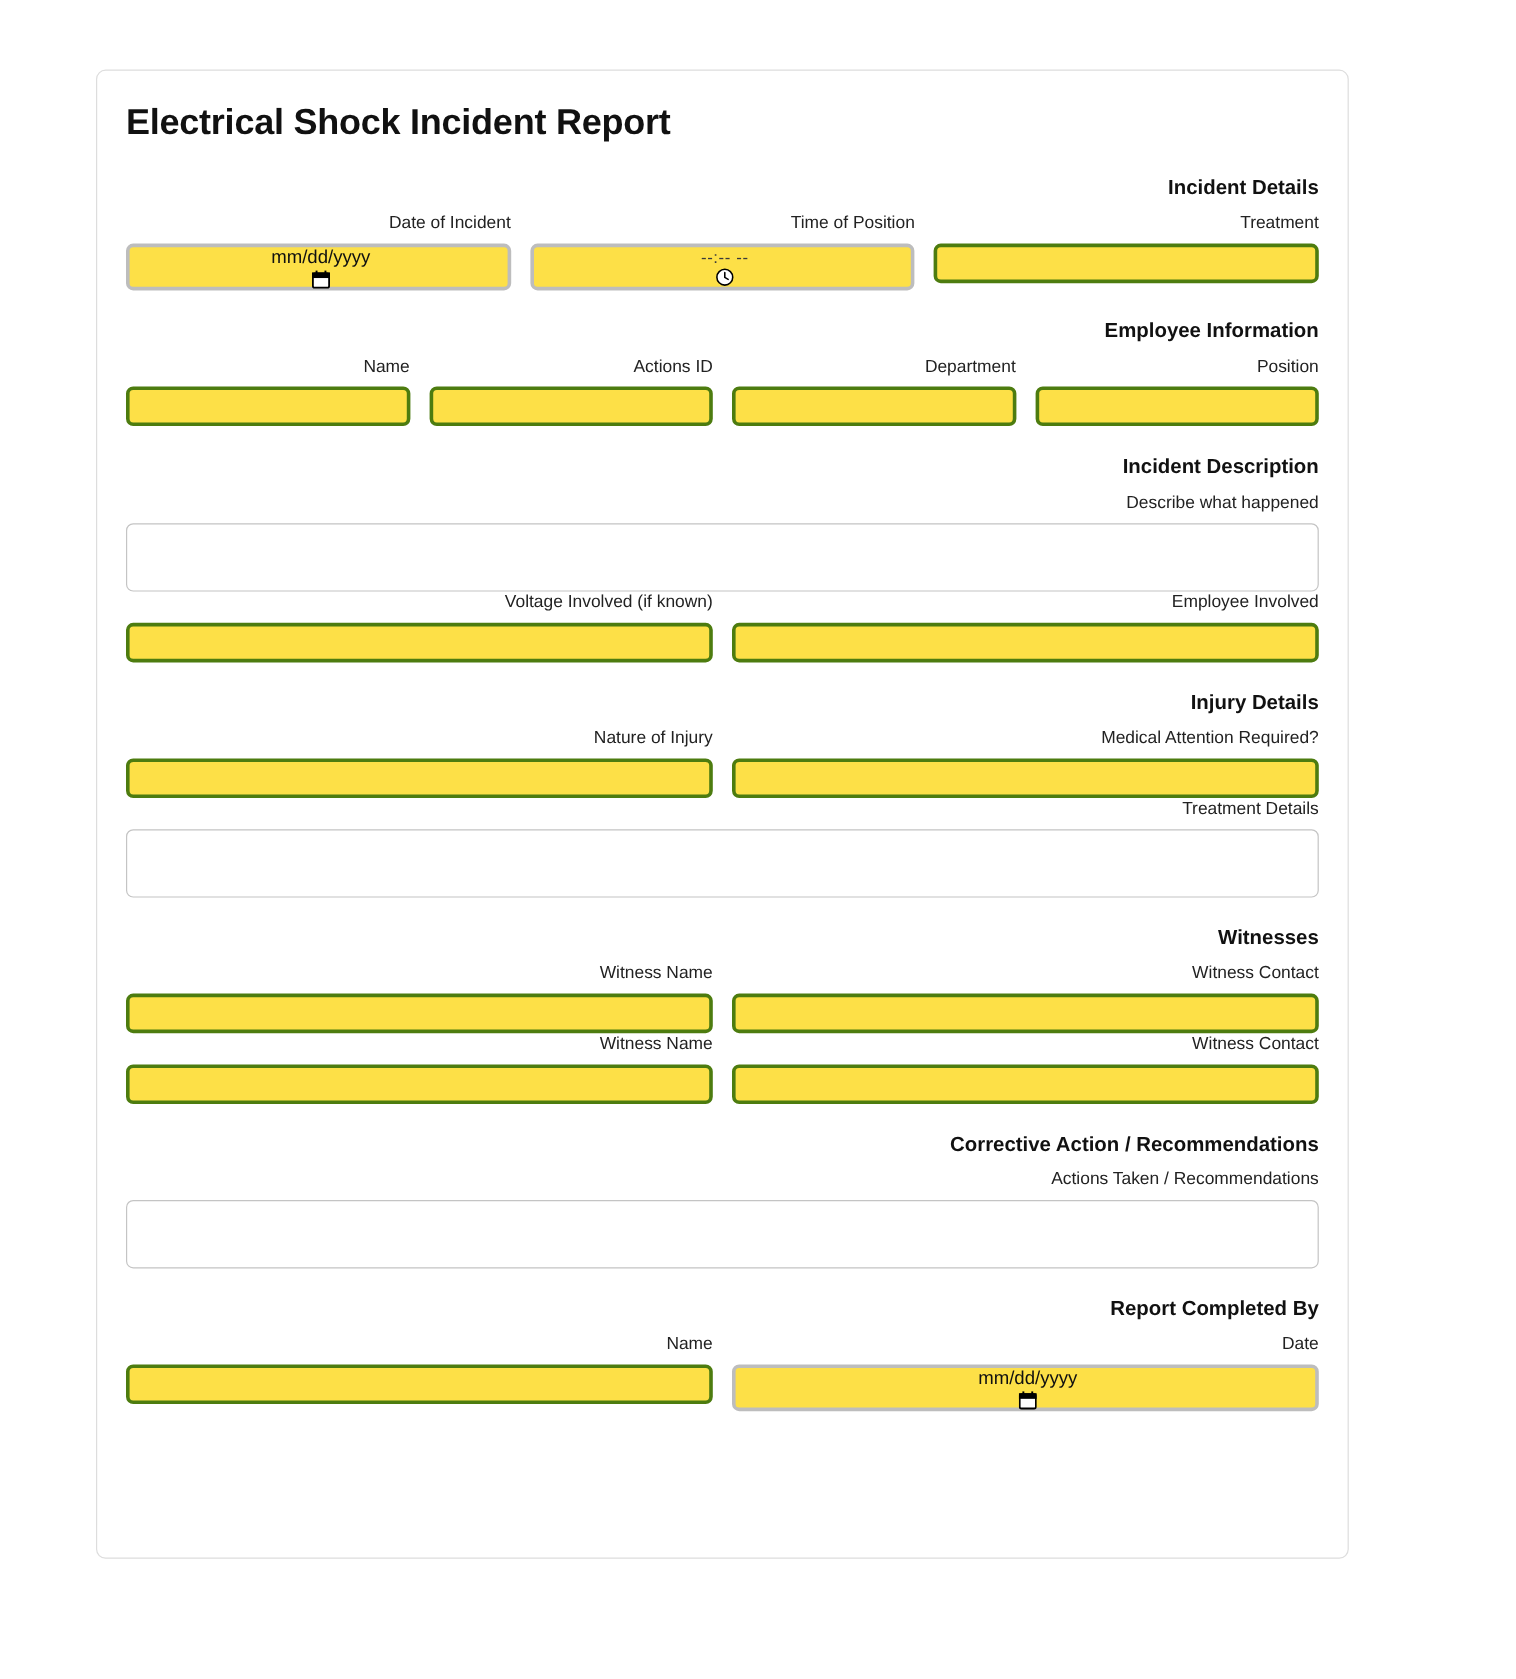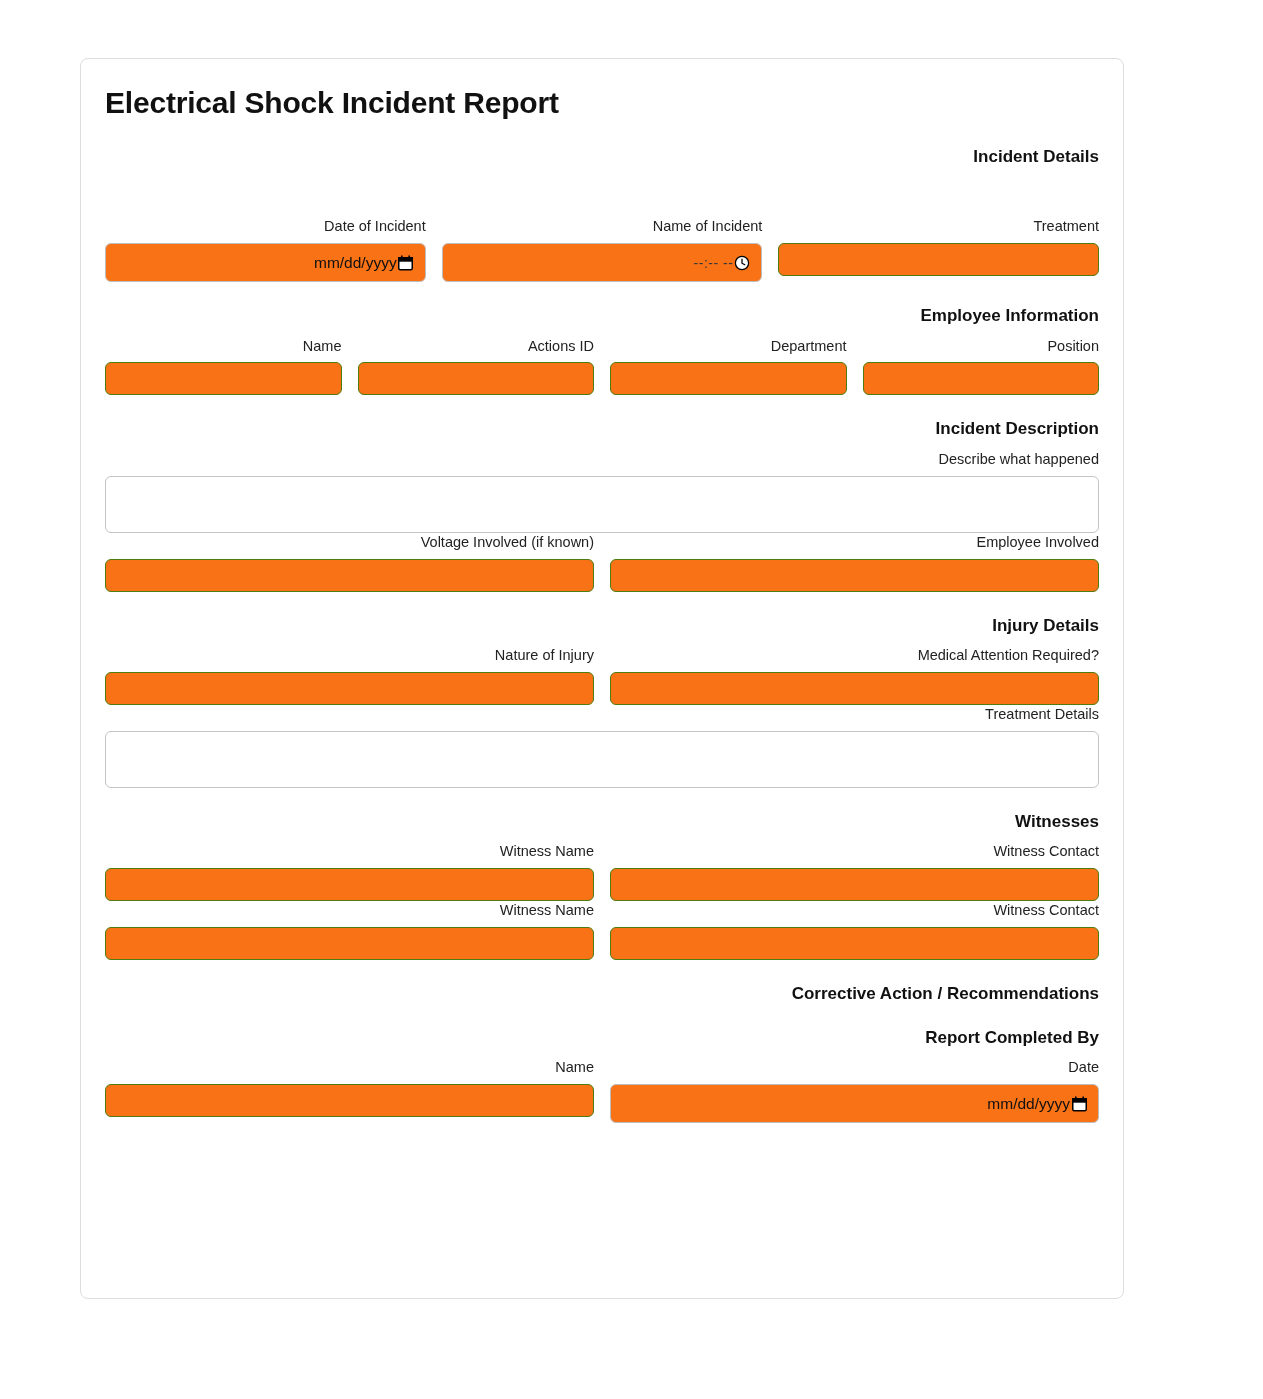--- a/index.html
+++ b/index.html
@@ -77,23 +77,24 @@
     color: #222222;
     margin-bottom: 7px;
     display: block;
     white-space: nowrap;
   }
   .input-box {
     position: relative;
     box-sizing: border-box;
     width: 100%;
     height: 33px;
-    border: 1px solid #4d7c0f;
+    border: 3px solid #4d7c0f;
     border-radius: 6px;
-    background: #f97316;
+    background: #fde047;
+    flex-direction: column;
   }
   .input-box.native {
     height: 39px;
     display: flex;
     align-items: center;
     padding: 0 10px 0 14px;
     border-color: #bdbdbd;
   }
   .input-box.native .ph {
     font-size: 15.5px;
@@ -119,21 +120,21 @@
     width: 18px;
     height: 18px;
     display: flex;
     align-items: center;
     justify-content: center;
     color: #000000;
   }
   .icon-btn svg {
     display: block;
   }
-  .row.cols-3 > .field { flex-basis: 33.33%; margin-top: 40px; }
+  .row.cols-3 > .field { flex-basis: 33.33%; }
   .row.cols-4 > .field { flex-basis: 25%; }
   .row.cols-2 > .field { flex-basis: 50%; }
 </style>
 </head>
 <body>
 
 <div class="page">
   <div class="card">
     <div class="inner">
       <h1 class="form-title">Electrical Shock Incident Report</h1>
@@ -149,21 +150,21 @@
                     <svg width="15" height="16" viewBox="0 0 15 16" aria-hidden="true">
                       <rect x="0.75" y="2.75" width="13.5" height="12" rx="1.5" fill="#ffffff" stroke="#000000" stroke-width="1.5"></rect>
                       <rect x="0.75" y="2.75" width="13.5" height="3.2" fill="#000000" stroke="#000000" stroke-width="1.5"></rect>
                       <rect x="3" y="0.5" width="1.6" height="3" fill="#000000"></rect>
                       <rect x="10.4" y="0.5" width="1.6" height="3" fill="#000000"></rect>
                     </svg>
                   </span>
                 </div>
               </div>
               <div class="field">
-                <label class="field-label">Name of Incident</label>
+                <label class="field-label">Time of Position</label>
                 <div class="input-box native">
                   <span class="ph dim">--:-- --</span>
                   <span class="icon-btn">
                     <svg width="16" height="16" viewBox="0 0 16 16" aria-hidden="true">
                       <circle cx="8" cy="8" r="6.6" fill="#ffffff" stroke="#000000" stroke-width="1.3"></circle>
                       <path d="M8 4.2 L8 8.2 L10.8 9.8" fill="none" stroke="#000000" stroke-width="1.3" stroke-linecap="round" stroke-linejoin="round"></path>
                     </svg>
                   </span>
                 </div>
               </div>
@@ -250,20 +251,26 @@
                 <div class="input-box"></div>
               </div>
               <div class="field">
                 <label class="field-label">Witness Contact</label>
                 <div class="input-box"></div>
               </div>
             </div>
           </div>
           <div class="section">
             <h2 class="section-title">Corrective Action / Recommendations</h2>
+            <div class="row cols-1">
+              <div class="field full">
+                <label class="field-label">Actions Taken / Recommendations</label>
+                <div class="textarea-box"></div>
+              </div>
+            </div>
           </div>
           <div class="section">
             <h2 class="section-title">Report Completed By</h2>
             <div class="row cols-2">
               <div class="field">
                 <label class="field-label">Name</label>
                 <div class="input-box"></div>
               </div>
               <div class="field">
                 <label class="field-label">Date</label>

